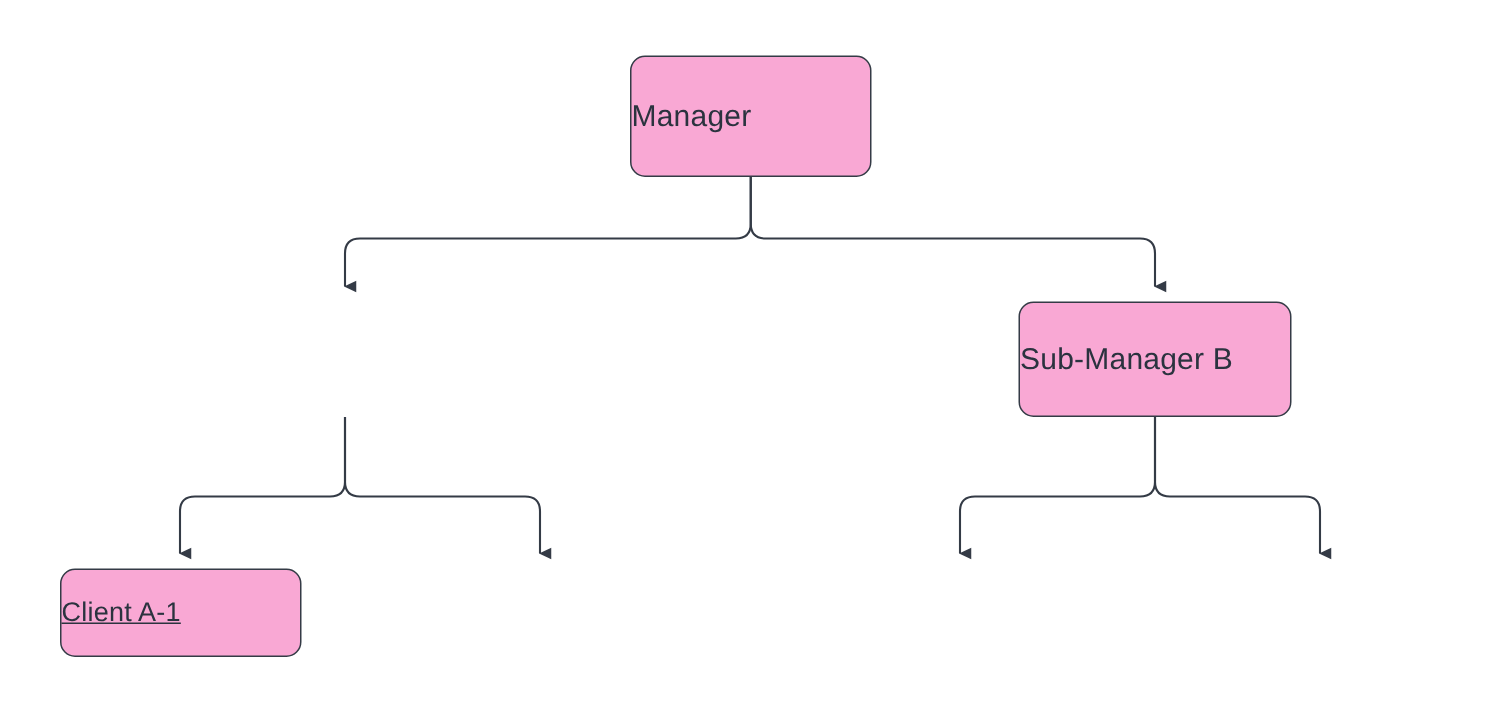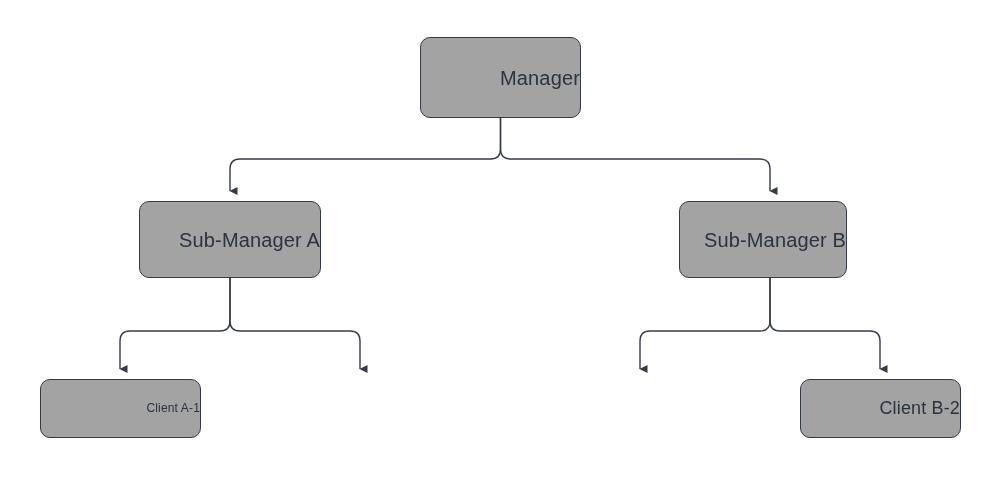--- a/index.html
+++ b/index.html
@@ -24,26 +24,26 @@
     position: absolute;
     left: 0;
     top: 0;
     width: 1000px;
     height: 480px;
     pointer-events: none;
   }
   .node {
     position: absolute;
     box-sizing: border-box;
-    background: #a3a3a3;
+    background: #f9a8d4;
     border: 1.4px solid #343b46;
     border-radius: 10px;
     display: flex;
     align-items: center;
-    justify-content: flex-end;
+    justify-content: flex-start;
     text-align: center;
     color: #2b333f;
     font-size: 20px;
     font-family: "Liberation Sans", sans-serif;
     font-weight: 400;
     letter-spacing: 0.15px;
     line-height: 1.1;
     white-space: nowrap;
   }
   .node-label {
@@ -72,31 +72,25 @@
 
     <path d="M770,278 L770,321 Q770,331 760,331 L650,331 Q640,331 640,341 L640,369" fill="none" stroke="#343b46" stroke-width="1.4" marker-end="url(#arrow-down)"></path>
 
     <path d="M770,278 L770,321 Q770,331 780,331 L870,331 Q880,331 880,341 L880,369" fill="none" stroke="#343b46" stroke-width="1.4" marker-end="url(#arrow-down)"></path>
   </svg>
 
   <div class="node" style="left:420px; top:37px; width:161px; height:81px; font-size:20px;">
     <span class="node-label">Manager</span>
   </div>
 
-  <div class="node" style="left:139px; top:201px; width:182px; height:77px; font-size:20px;">
-    <span class="node-label">Sub-Manager A</span>
-  </div>
 
-  <div class="node" style="left:679px; top:201px; width:168px; height:77px; font-size:20px;">
+  <div class="node" style="left:679px; top:201px; width:182px; height:77px; font-size:20px;">
     <span class="node-label">Sub-Manager B</span>
   </div>
 
-  <div class="node" style="left:40px; top:379px; width:161px; height:59px; font-size:12px;">
+  <div class="node" style="left:40px; top:379px; width:161px; height:59px; font-size:18px;text-decoration:underline;">
     <span class="node-label">Client A-1</span>
   </div>
 
 
 
-  <div class="node" style="left:800px; top:379px; width:161px; height:59px; font-size:18px;">
-    <span class="node-label">Client B-2</span>
-  </div>
 
 </div>
 
 </body></html>

